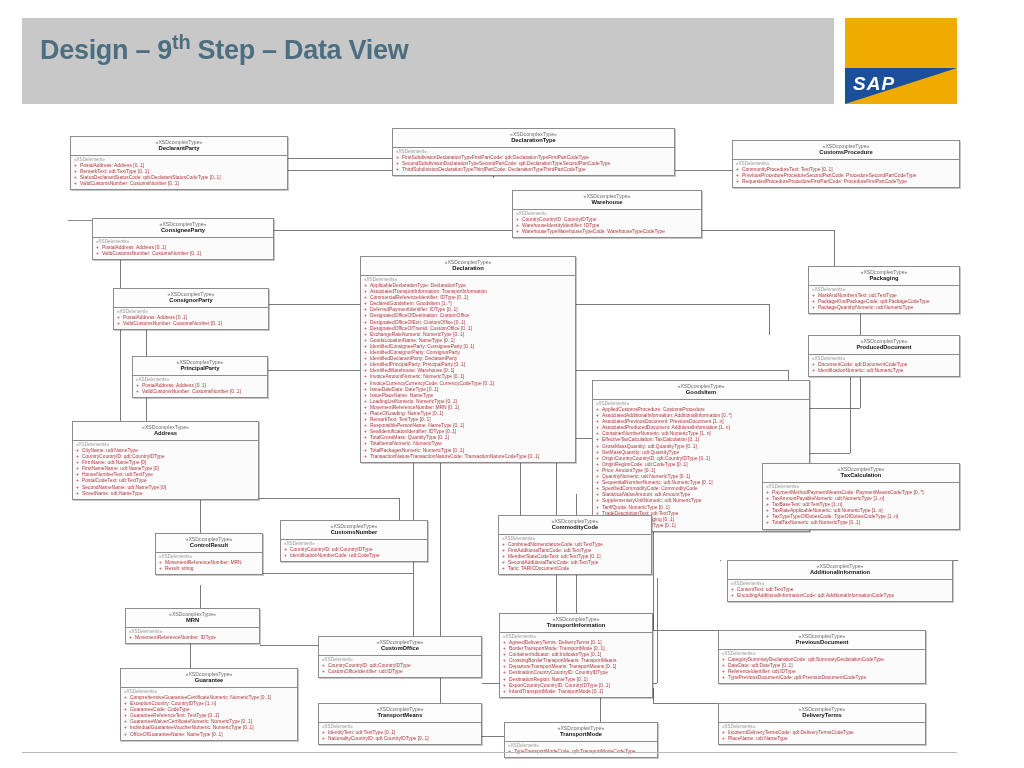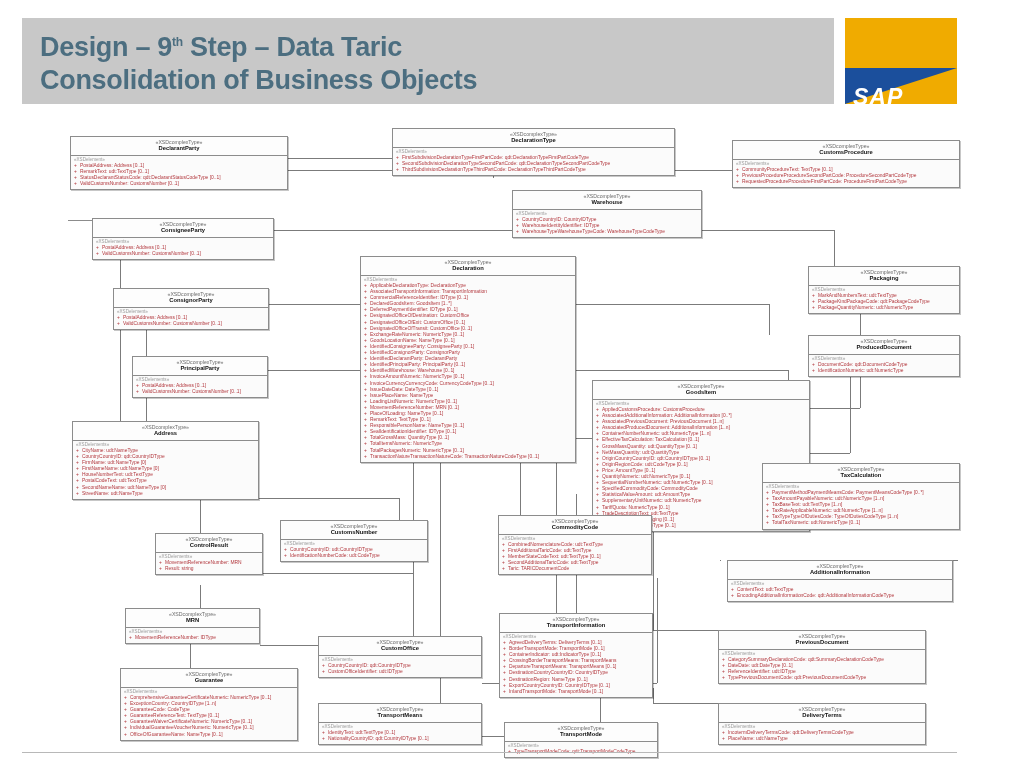--- a/index.html
+++ b/index.html
@@ -11,36 +11,36 @@
   
   #header-band{
     position:absolute;left:22px;top:18px;width:812px;height:86px;
     background:#c8c8c8;
   }
   #header-title{
     position:absolute;left:40px;top:26px;width:780px;
     color:#4c6e80;font-weight:bold;font-size:27px;line-height:33px;
     letter-spacing:-0.3px;
   }
-  #header-title sup{font-size:12px;vertical-align:super;}
+  #header-title sup{font-size:20px;vertical-align:super;}
   #sap-band{
     position:absolute;left:845px;top:18px;width:112px;height:86px;
     background:#f0ab00;
   }
   #sap-logo{
     position:absolute;left:845px;top:68px;width:112px;height:36px;
   }
   #sap-logo .tri{
     position:absolute;left:0;top:0;width:0;height:0;
     border-left:112px solid #1b4f9c;
     border-bottom:36px solid transparent;
   }
   #sap-logo .txt{
-    position:absolute;left:8px;top:16px;color:#fff;font-weight:bold;
-    font-size:23px;font-style:italic;letter-spacing:1px;
+    position:absolute;left:8px;top:5px;color:#fff;font-weight:bold;
+    font-size:19px;font-style:italic;letter-spacing:1px;
   }
   
   #canvas{position:absolute;left:0;top:108px;width:1024px;height:660px;}
 
   .conn{position:absolute;background:#7b7b7b;}
   .conn.h{height:1px;}
   .conn.v{width:1px;}
 
   .cls{
     position:absolute;background:#fbfbfb;
@@ -62,22 +62,21 @@
   }
   .cls .attr .vis{display:inline-block;width:6px;color:#b2363c;}
   #footer-rule{position:absolute;left:22px;top:752px;width:935px;height:1px;background:#b8b8b8;}
   #tickmark{position:absolute;left:68px;top:112px;width:26px;height:1px;background:#8c8c8c;}
 </style>
 </head>
 <body>
 
 <div id="header-band"></div>
 <div id="header-title">
-  <span><span>Design – 9</span><sup>th</sup><span> Step – Data Taric</span></span><br>
-  <span>Consolidation of Business Objects</span>
+  <span><span>Design – 9</span><sup>th</sup><span> Step – Data View</span></span><br>
 </div>
 <div id="sap-band"></div>
 <div id="sap-logo">
   <div class="tri"></div>
   <div class="txt">SAP</div>
 </div>
 
 <div id="canvas">
   <div id="tickmark"></div>
   <div id="connectors-layer">

